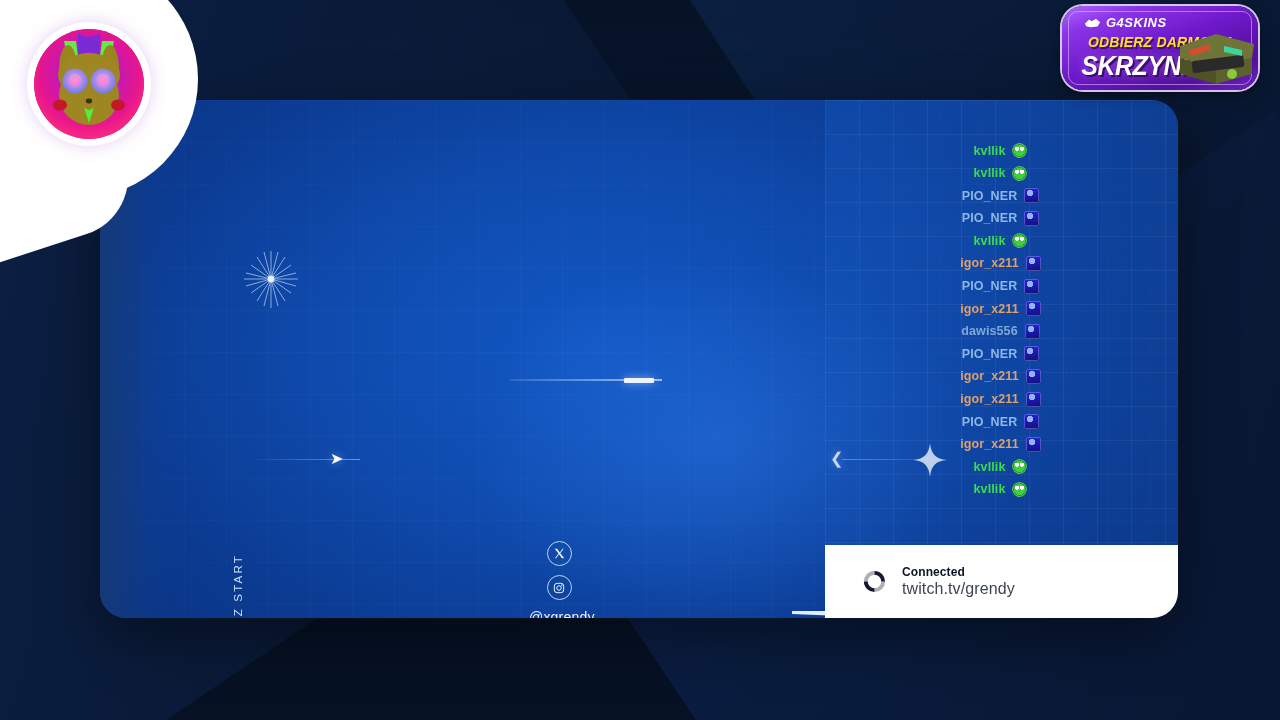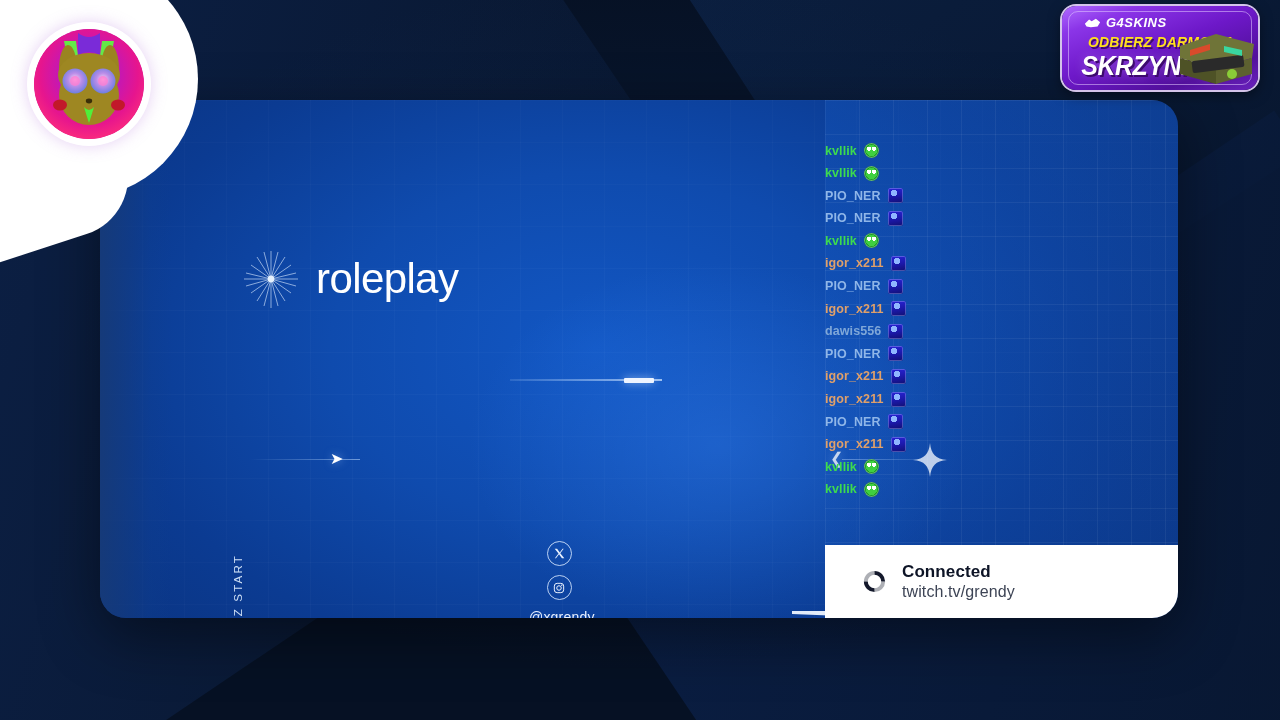--- a/index.html
+++ b/index.html
@@ -236,21 +236,21 @@
       linear-gradient(rgba(255,255,255,.055) 1px, transparent 1px),
       linear-gradient(90deg, rgba(255,255,255,.055) 1px, transparent 1px);
     background-size: 34px 34px;
   }
   .chat-list {
     position: absolute;
     left: 0; right: 2px; top: 42px;
     display: flex;
     flex-direction: column;
     gap: 5.6px;
-    align-items: flex-start;
+    align-items: center;
   }
   .chat-row {
     display: flex;
     align-items: center;
     justify-content: flex-end;
     gap: 7px;
     height: 17px;
   }
   .chat-user {
     font-size: 12.5px;
@@ -288,21 +288,21 @@
     display: flex;
     align-items: center;
     padding-left: 36px;
     gap: 14px;
     box-sizing: border-box;
   }
   .footer-icon { width: 27px; height: 27px; flex: 0 0 auto; }
   .footer-texts { display: flex; flex-direction: column; gap: 1px; }
   .footer-title {
     color: #0d1426;
-    font-size: 17px;
+    font-size: 12px;
     font-weight: 700;
     letter-spacing: .1px;
   }
   .footer-sub {
     color: #3d4455;
     font-size: 16px;
     letter-spacing: .1px;
   }
   .blob2 {
     position: absolute;
@@ -339,21 +339,21 @@
   
   .promo {
     position: absolute;
     right: 2px; top: 6px;
     width: 216px; height: 88px;
   }
   .promo-frame {
     position: absolute;
     left: 0; top: 0;
     width: 196px; height: 84px;
-    border-radius: 14px;
+    border-radius: 21px;
     background: linear-gradient(160deg, #b06bff 0%, #8b35e8 18%, #6d18c8 48%, #52109c 78%, #6a22bd 100%);
     box-shadow: 0 0 0 2px rgba(235,215,255,.9), 0 4px 14px rgba(0,0,0,.5);
     overflow: hidden;
   }
   .promo-inner-border {
     position: absolute;
     left: 6px; top: 5px; right: 6px; bottom: 5px;
     border: 1.5px solid rgba(225,200,255,.55);
     border-radius: 10px;
   }
@@ -442,21 +442,20 @@
             <line x1="31" y1="31" x2="6" y2="38"></line>
               <line x1="31" y1="31" x2="4" y2="31"></line>
             <line x1="31" y1="31" x2="6" y2="25"></line>
               <line x1="31" y1="31" x2="11" y2="17"></line>
             <line x1="31" y1="31" x2="17" y2="9"></line>
               <line x1="31" y1="31" x2="24" y2="4"></line>
           </g>
           <circle cx="31" cy="31" r="3.4" fill="#eaf4ff" opacity="0.95"></circle>
         </svg>
       </div>
-      <div class="title-text">roleplay</div>
     </div>
 
     <div class="progress-wrap">
       <div class="progress-track"></div>
       <div class="progress-knob" style="right: 7.56px;"></div>
     </div>
 
 
     <div class="rule-left"></div>
     <div class="chev chev-r">➤</div>

